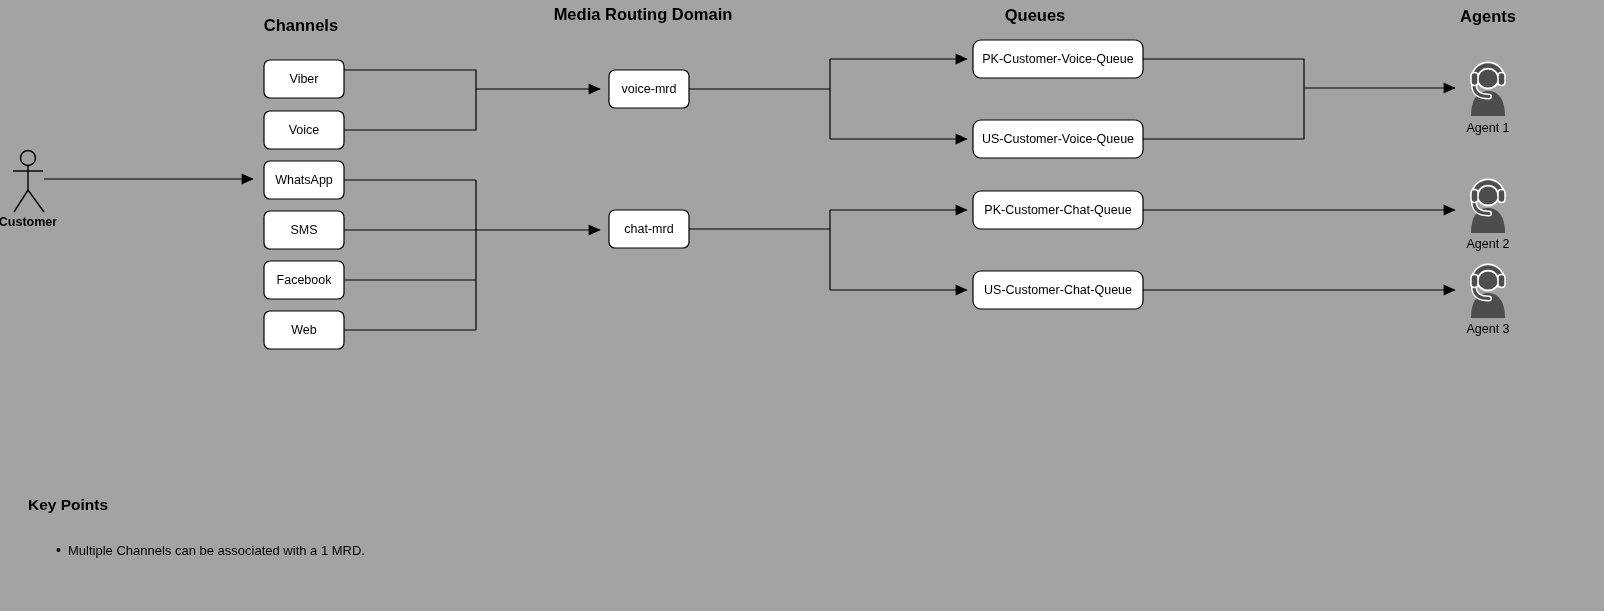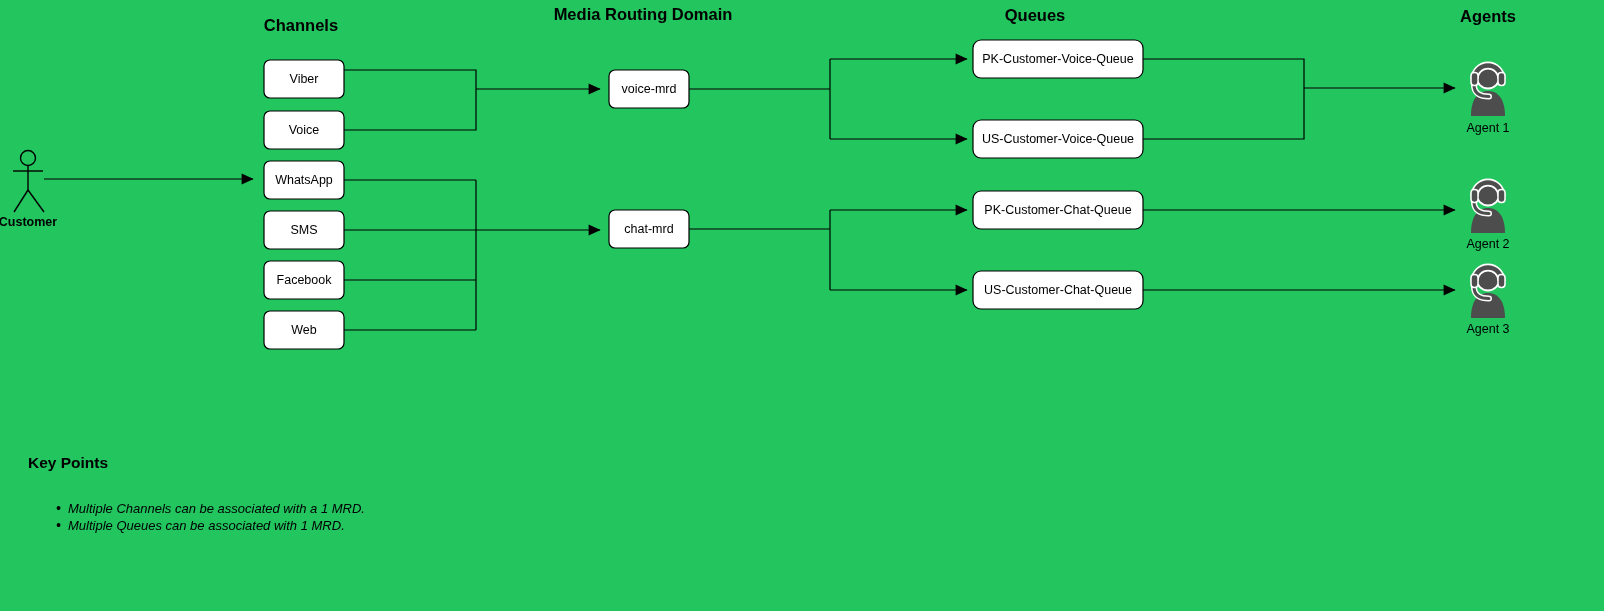--- a/index.html
+++ b/index.html
@@ -5,21 +5,21 @@
   html, body {
     margin: 0;
     padding: 0;
     background: #ffffff;
     font-family: "Liberation Sans", "DejaVu Sans", sans-serif;
   }
   .canvas {
     position: relative;
     width: 1604px;
     height: 611px;
-    background: #22c55e;
+    background: #a3a3a3;
     overflow: hidden;
   }
   svg text {
     font-family: "Liberation Sans", "DejaVu Sans", sans-serif;
     fill: #000000;
   }
   .col-heading {
     font-size: 16.5px;
     font-weight: bold;
   }
@@ -44,35 +44,34 @@
     stroke-width: 1.2;
   }
   .actor-line {
     fill: none;
     stroke: #000000;
     stroke-width: 1.4;
   }
   .keypoints {
     position: absolute;
     left: 28px;
-    top: 454px;
+    top: 496px;
     width: 1100px;
     color: #000000;
   }
   .kp-title {
     font-size: 15.5px;
     font-weight: bold;
   }
   .kp-list {
     list-style: none;
     margin: 29px 0 0 0;
     padding: 0 0 0 28px;
     font-size: 13px;
     line-height: 16.5px;
-    font-style: italic;
   }
   .kp-list li {
     position: relative;
     padding-left: 12px;
   }
   .kp-list li::before {
     content: "\2022";
     position: absolute;
     left: 0;
     top: -1px;
@@ -199,16 +198,15 @@
       <use href="#agentIcon" x="1463" y="262"></use>
       <text class="agent-label" x="1488" y="333" text-anchor="middle">Agent 3</text>
     </g>
   </svg>
 
   
   <div class="keypoints">
     <div class="kp-title">Key Points</div>
     <ul class="kp-list">
       <li>Multiple Channels can be associated with a 1 MRD.</li>
-      <li>Multiple Queues can be associated with 1 MRD.</li>
     </ul>
   </div>
 </div>
 
 </body></html>

